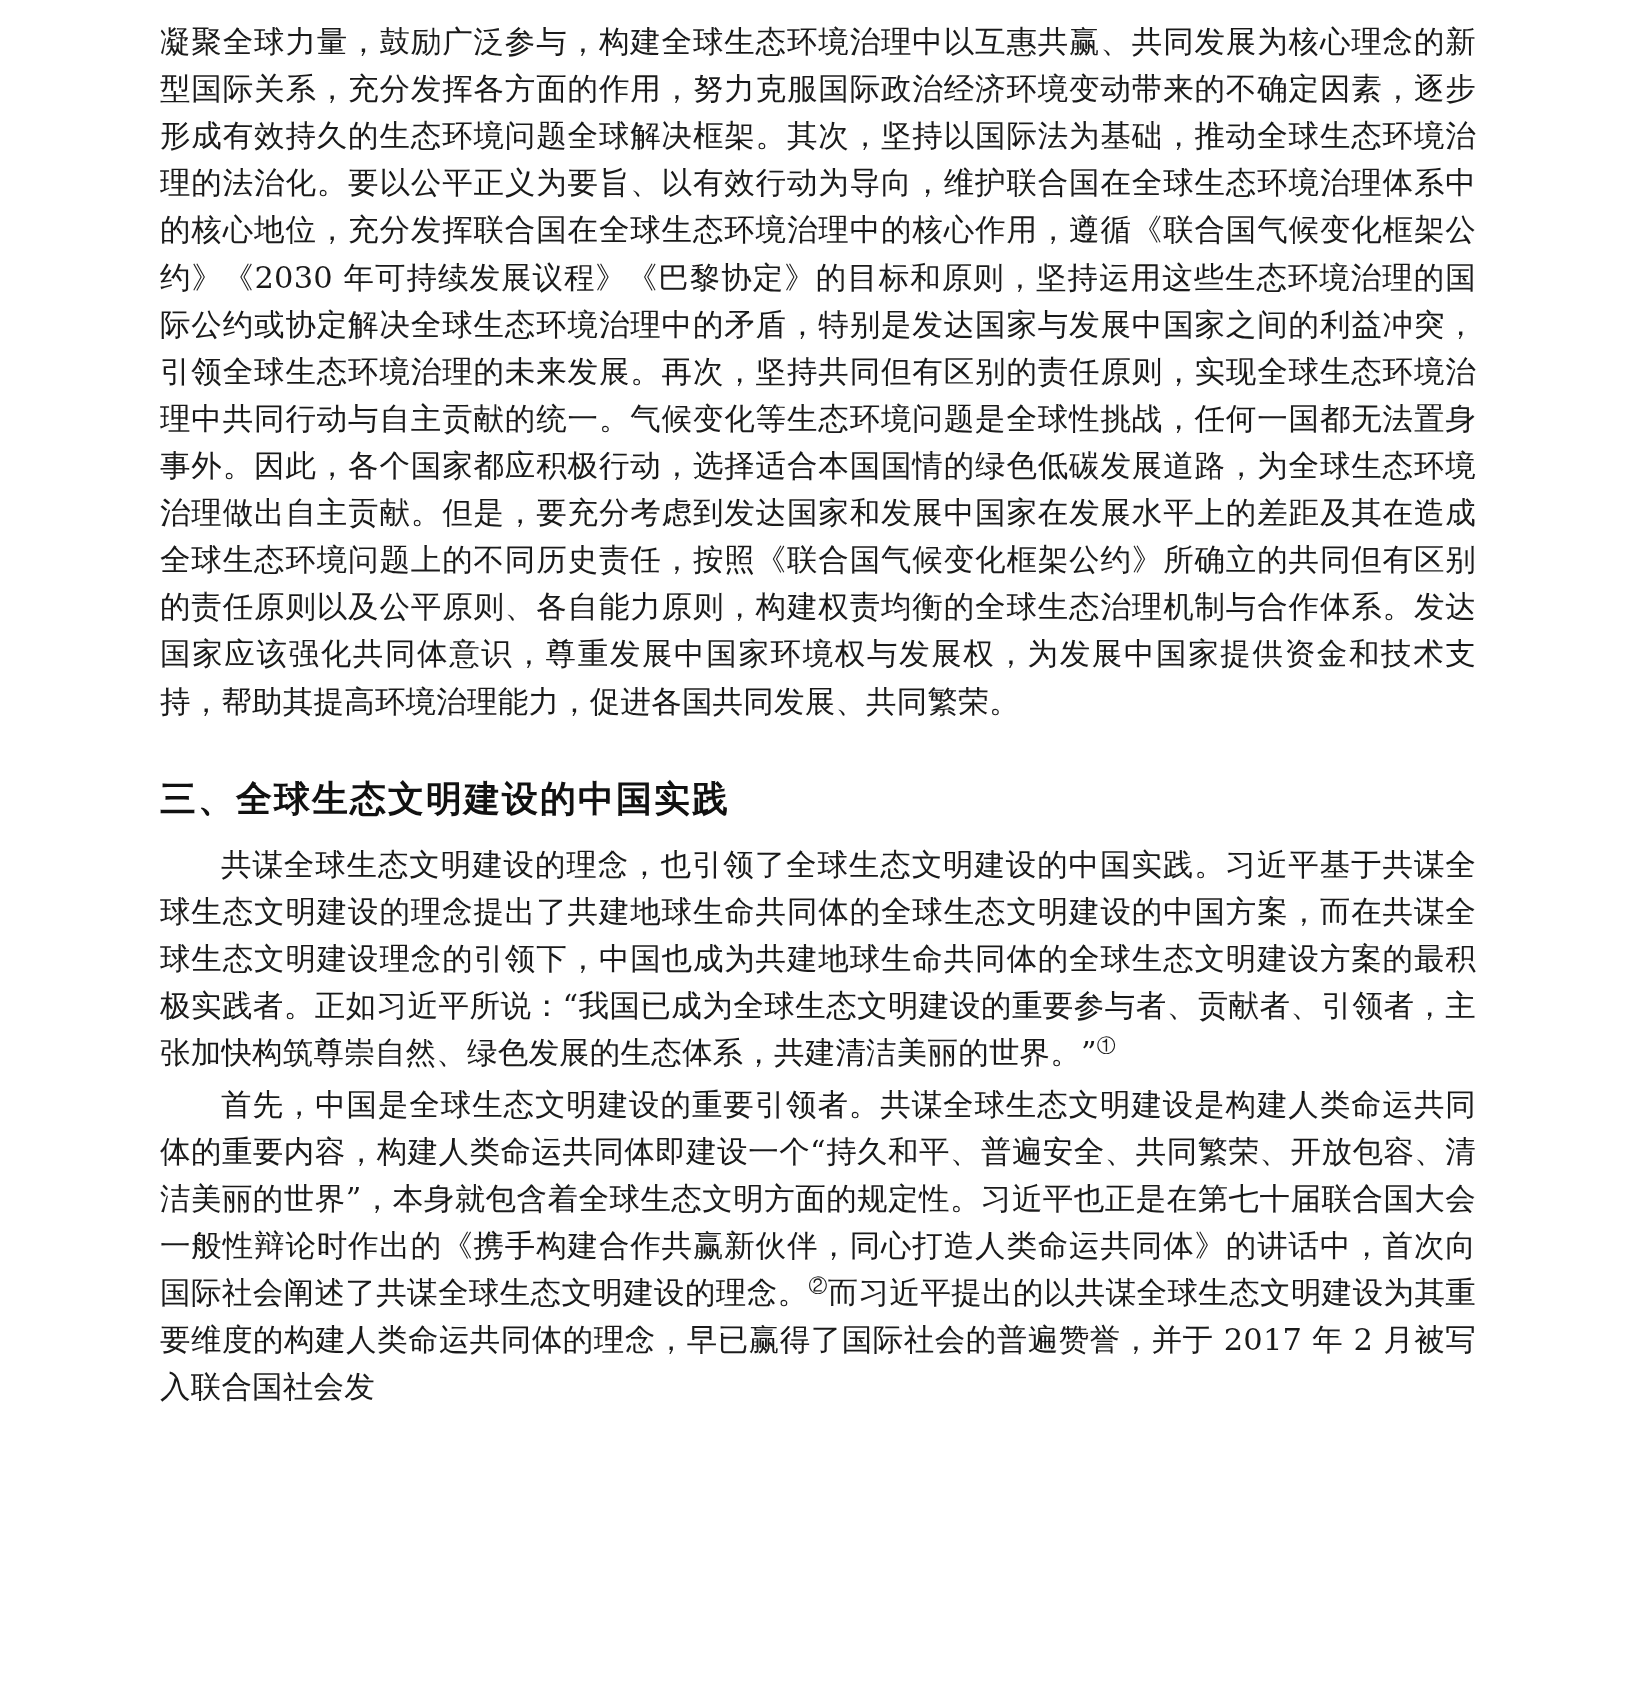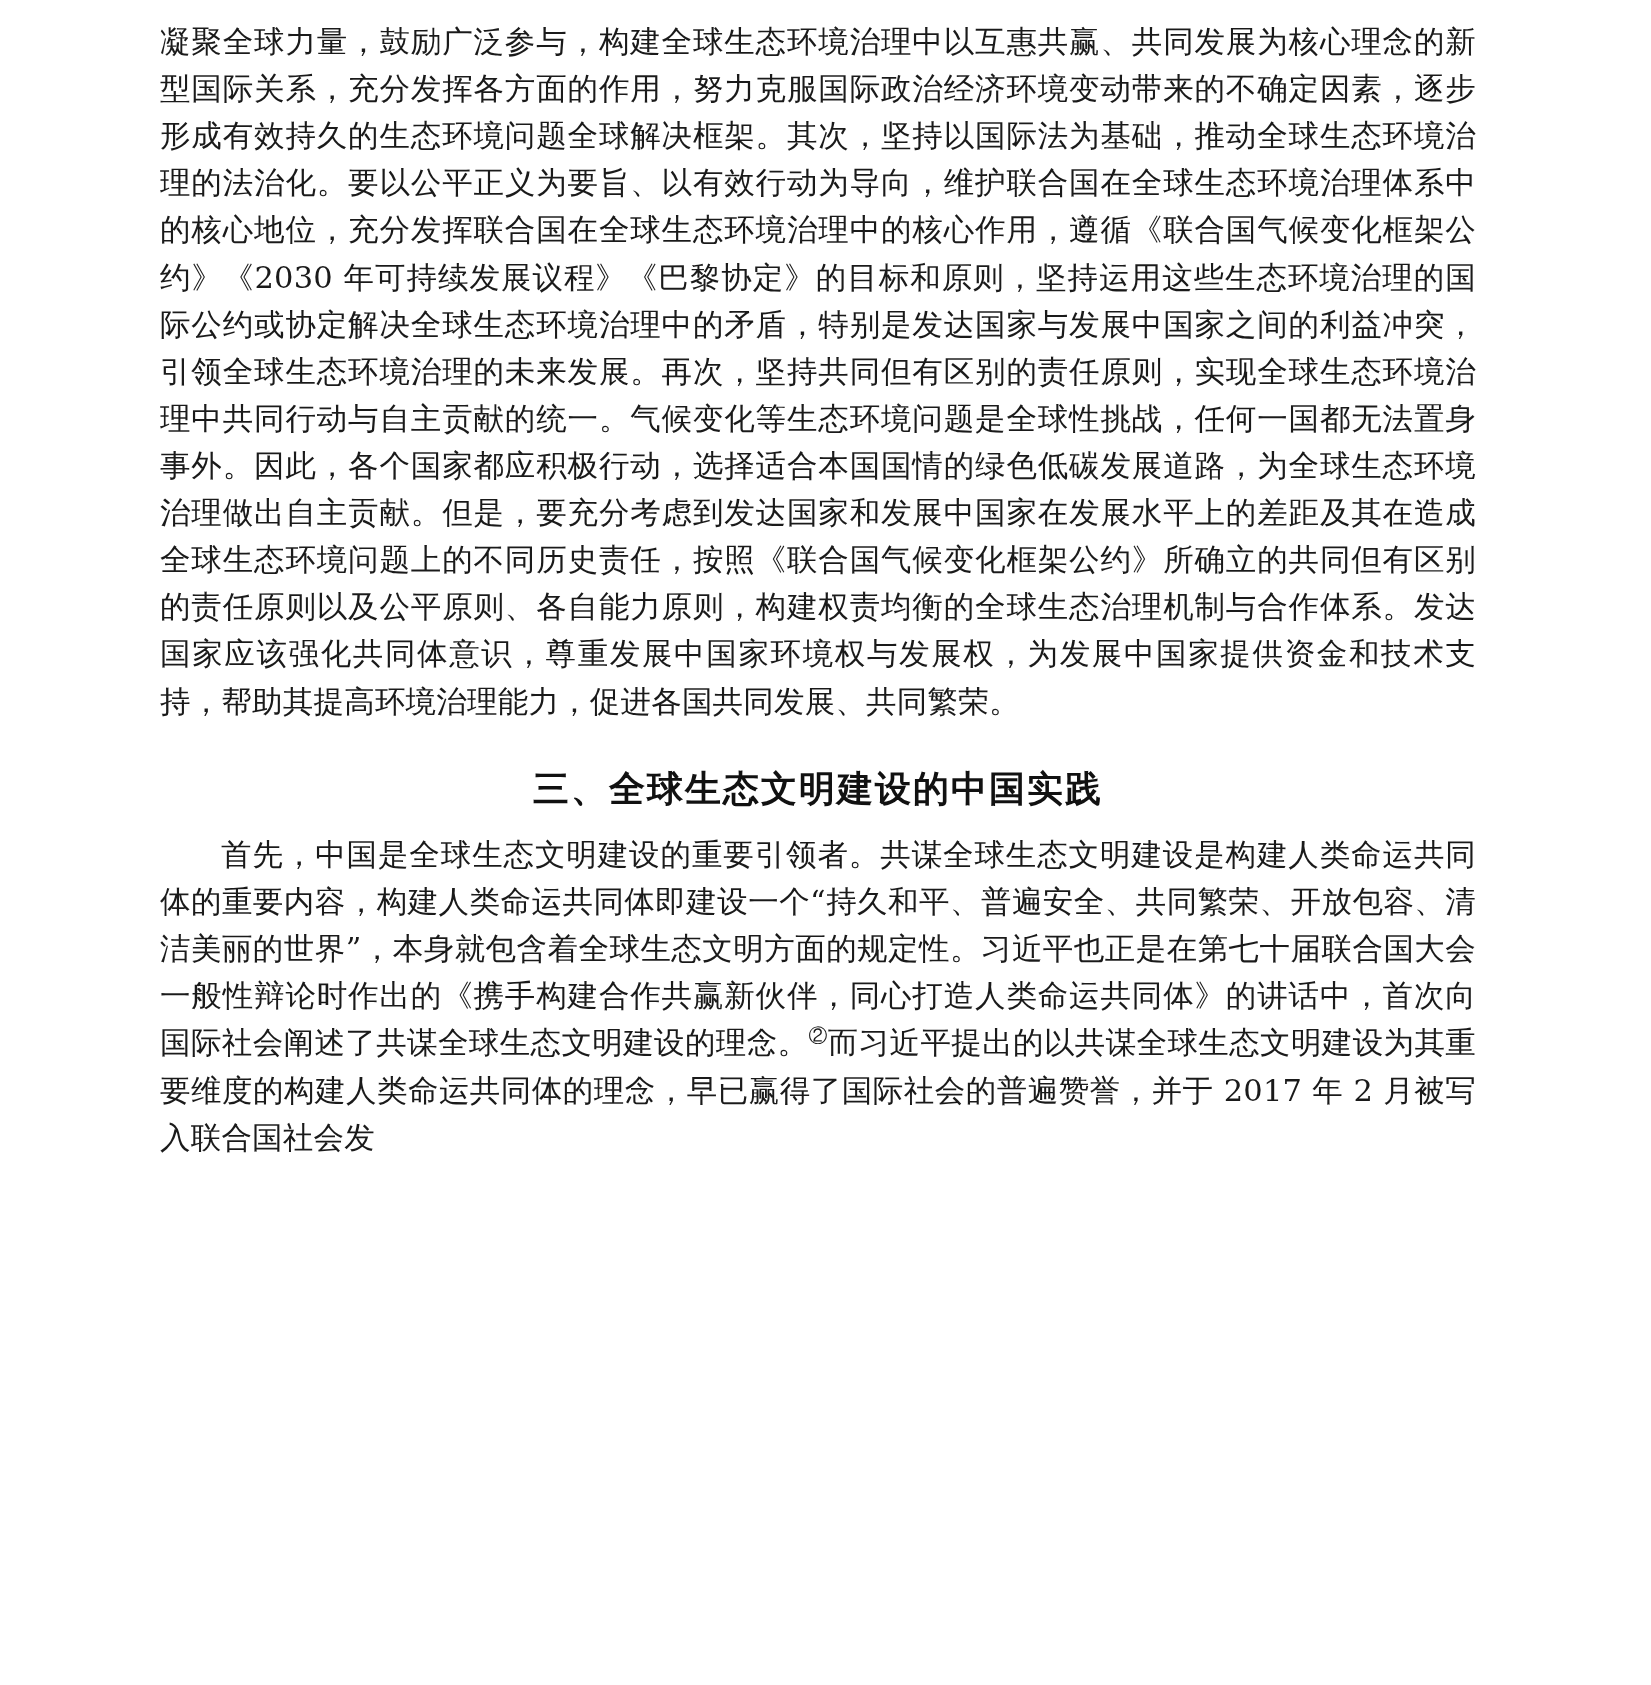--- a/index.html
+++ b/index.html
@@ -29,40 +29,43 @@
   }
   .para + .para {
     margin-top: 4px;
   }
   .indent {
     text-indent: 2em;
   }
   .section-heading {
     font-size: 36px;
     line-height: 1.4;
-    text-align: center;
+    text-align: left;
     font-weight: bold;
-    margin: 38px 0 18px 0;
+    margin: 48px 0 18px 0;
     letter-spacing: 2px;
     color: #111111;
     font-family: "DejaVu Serif", "Liberation Serif", serif;
   }
   .sup {
     font-size: 0.62em;
     vertical-align: super;
     line-height: 0;
   }
 </style>
 </head>
 <body>
 
 <div class="page">
 
   <p class="body-text para">凝聚全球力量，鼓励广泛参与，构建全球生态环境治理中以互惠共赢、共同发展为核心理念的新型国际关系，充分发挥各方面的作用，努力克服国际政治经济环境变动带来的不确定因素，逐步形成有效持久的生态环境问题全球解决框架。其次，坚持以国际法为基础，推动全球生态环境治理的法治化。要以公平正义为要旨、以有效行动为导向，维护联合国在全球生态环境治理体系中的核心地位，充分发挥联合国在全球生态环境治理中的核心作用，遵循《联合国气候变化框架公约》《2030 年可持续发展议程》《巴黎协定》的目标和原则，坚持运用这些生态环境治理的国际公约或协定解决全球生态环境治理中的矛盾，特别是发达国家与发展中国家之间的利益冲突，引领全球生态环境治理的未来发展。再次，坚持共同但有区别的责任原则，实现全球生态环境治理中共同行动与自主贡献的统一。气候变化等生态环境问题是全球性挑战，任何一国都无法置身事外。因此，各个国家都应积极行动，选择适合本国国情的绿色低碳发展道路，为全球生态环境治理做出自主贡献。但是，要充分考虑到发达国家和发展中国家在发展水平上的差距及其在造成全球生态环境问题上的不同历史责任，按照《联合国气候变化框架公约》所确立的共同但有区别的责任原则以及公平原则、各自能力原则，构建权责均衡的全球生态治理机制与合作体系。发达国家应该强化共同体意识，尊重发展中国家环境权与发展权，为发展中国家提供资金和技术支持，帮助其提高环境治理能力，促进各国共同发展、共同繁荣。</p>
 
   <h2 class="section-heading">三、全球生态文明建设的中国实践</h2>
 
+  <p class="body-text para indent">
+    <span>共谋全球生态文明建设的理念，也引领了全球生态文明建设的中国实践。习近平基于共谋全球生态文明建设的理念提出了共建地球生命共同体的全球生态文明建设的中国方案，而在共谋全球生态文明建设理念的引领下，中国也成为共建地球生命共同体的全球生态文明建设方案的最积极实践者。正如习近平所说：“我国已成为全球生态文明建设的重要参与者、贡献者、引领者，主张加快构筑尊崇自然、绿色发展的生态体系，共建清洁美丽的世界。”</span><span class="sup">①</span><span></span>
+  </p>
 
   <p class="body-text para indent">
     <span>首先，中国是全球生态文明建设的重要引领者。共谋全球生态文明建设是构建人类命运共同体的重要内容，构建人类命运共同体即建设一个“持久和平、普遍安全、共同繁荣、开放包容、清洁美丽的世界”，本身就包含着全球生态文明方面的规定性。习近平也正是在第七十届联合国大会一般性辩论时作出的《携手构建合作共赢新伙伴，同心打造人类命运共同体》的讲话中，首次向国际社会阐述了共谋全球生态文明建设的理念。</span><span class="sup">②</span><span>而习近平提出的以共谋全球生态文明建设为其重要维度的构建人类命运共同体的理念，早已赢得了国际社会的普遍赞誉，并于 2017 年 2 月被写入联合国社会发</span>
   </p>
 
 </div>
 
 </body></html>

